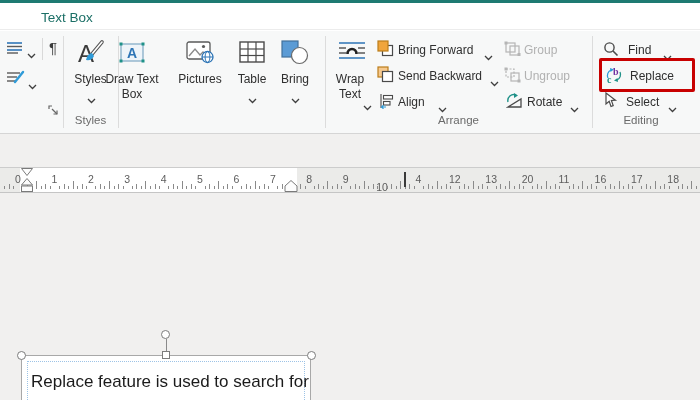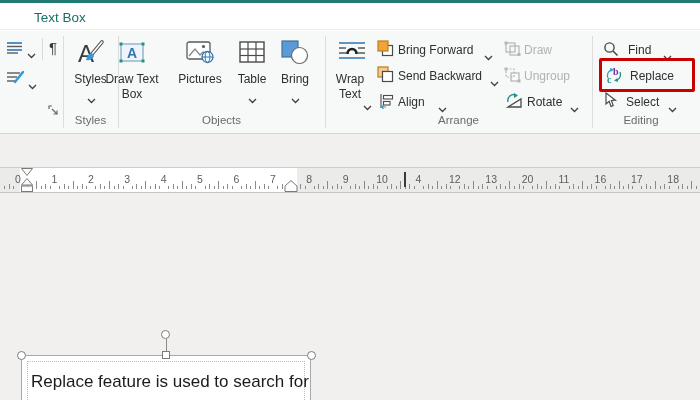--- a/index.html
+++ b/index.html
@@ -3,21 +3,21 @@
 <meta charset="utf-8">
 <style>
   * { margin:0; padding:0; box-sizing:border-box; }
   html,body { width:700px; height:400px; overflow:hidden; }
   body { font-family:"Liberation Sans", sans-serif; background:#fff; }
   .screen { position:relative; width:700px; height:400px; background:#fff; overflow:hidden; }
 
   
   .accent-strip { position:absolute; left:0; top:0; width:700px; height:3px; background:#1e7a72; }
   .titlebar { position:absolute; left:0; top:3px; width:700px; height:27px; background:#ffffff; border-bottom:1px solid #ececec; }
-  .title-label { position:absolute; left:34px; top:7px; font-size:13.5px; color:#1b6f66; }
+  .title-label { position:absolute; left:41px; top:7px; font-size:13.5px; color:#1b6f66; }
 
   
   .ribbon { position:absolute; left:0; top:31px; width:700px; height:103px; background:#f7f8f8; border-bottom:1px solid #d5d5d5; }
   .vsep { position:absolute; top:5px; height:92px; width:1px; background:#dcdcdc; }
   .group-label { position:absolute; top:83px; font-size:11.5px; color:#6a6a6a; text-align:center; }
   .lbl { position:absolute; font-size:12px; color:#2f2f2f; white-space:nowrap; }
   .lbl.dis { color:#b1b1b1; }
   .bigbtn-label { position:absolute; font-size:12px; color:#2f2f2f; text-align:center; line-height:14.5px; }
   .icon { position:absolute; }
   .chev { position:absolute; }
@@ -155,21 +155,20 @@
         <rect x="1" y="1" width="16" height="16" fill="#5b9bd5" stroke="#41719c" stroke-width="1.2"></rect>
         <circle cx="18.5" cy="15.5" r="8" fill="#fff" stroke="#6a6a6a" stroke-width="1.2"></circle>
       </svg>
     </span>
     <div class="bigbtn-label" style="left:272px;top:41px;width:46px">Bring</div>
     <span class="chev" style="left:291px;top:59px">
       <svg width="9" height="6">
           <polyline points="1,1 4.5,4.5 8,1" fill="none" stroke="#3f3f3f" stroke-width="1.3"></polyline>
         </svg>
     </span>
-    <div class="group-label" style="left:118px;width:207px">Objects</div>
 
     <span class="icon" style="left:338px;top:9px">
       <svg width="28" height="24">
         <line x1="1" y1="3" x2="27" y2="3" stroke="#2e75b6" stroke-width="1.5"></line>
         <line x1="1" y1="8" x2="8" y2="8" stroke="#5a5a5a" stroke-width="1.5"></line>
           <line x1="20" y1="8" x2="27" y2="8" stroke="#5a5a5a" stroke-width="1.5"></line>
         <line x1="1" y1="13" x2="8" y2="13" stroke="#5a5a5a" stroke-width="1.5"></line>
           <line x1="20" y1="13" x2="27" y2="13" stroke="#5a5a5a" stroke-width="1.5"></line>
         <line x1="1" y1="18" x2="27" y2="18" stroke="#2e75b6" stroke-width="1.5"></line>
         <path d="M9.5,14 a4.5,5 0 0 1 9,0" fill="none" stroke="#222" stroke-width="2.6"></path>
@@ -224,21 +223,21 @@
     </span>
 
     <span class="icon" style="left:504px;top:10px">
       <svg width="17" height="16">
         <rect x="2" y="2" width="9" height="9" fill="none" stroke="#b5b5b5" stroke-width="1.2"></rect>
         <rect x="6" y="5" width="9" height="9" fill="none" stroke="#b5b5b5" stroke-width="1.2"></rect>
         <rect x="0.5" y="0.5" width="3" height="3" fill="#b5b5b5"></rect>
           <rect x="13.5" y="12" width="3" height="3" fill="#b5b5b5"></rect>
       </svg>
     </span>
-    <div class="lbl dis" style="left:524px;top:12px">Draw</div>
+    <div class="lbl dis" style="left:524px;top:12px">Group</div>
 
     <span class="icon" style="left:504px;top:36px">
       <svg width="17" height="16">
         <rect x="2" y="2" width="8" height="8" fill="none" stroke="#b5b5b5" stroke-width="1.2" stroke-dasharray="2,1.5"></rect>
         <rect x="7" y="6" width="8" height="8" fill="none" stroke="#b5b5b5" stroke-width="1.2"></rect>
         <rect x="0.5" y="0.5" width="3" height="3" fill="#b5b5b5"></rect>
           <rect x="13.5" y="12.5" width="3" height="3" fill="#b5b5b5"></rect>
       </svg>
     </span>
     <div class="lbl dis" style="left:524px;top:38px">Ungroup</div>
@@ -393,21 +392,21 @@
         <div class="tick" style="left: 336.5px; height: 5px;"></div>
         <div class="tick" style="left: 341.05px; height: 3px;"></div>
         <div class="ruler-num" style="left: 345.6px;">9</div>
         <div class="tick" style="left: 350.15px; height: 3px;"></div>
         <div class="tick" style="left: 354.7px; height: 5px;"></div>
         <div class="tick" style="left: 359.25px; height: 3px;"></div>
         <div class="tick" style="left: 363.8px; height: 8px;"></div>
         <div class="tick" style="left: 368.35px; height: 3px;"></div>
         <div class="tick" style="left: 372.9px; height: 5px;"></div>
         <div class="tick" style="left: 377.45px; height: 3px;"></div>
-        <div class="ruler-num" style="left: 382px;">10</div>
+        <div class="ruler-num" style="left: 382px; margin-top: 8px;">10</div>
         <div class="tick" style="left: 386.55px; height: 3px;"></div>
         <div class="tick" style="left: 391.1px; height: 5px;"></div>
         <div class="tick" style="left: 395.65px; height: 3px;"></div>
         <div class="tick" style="left: 400.2px; height: 8px;"></div>
         <div class="tick" style="left: 404.75px; height: 3px;"></div>
         <div class="tick" style="left: 409.3px; height: 5px;"></div>
         <div class="tick" style="left: 413.85px; height: 3px;"></div>
         <div class="ruler-num" style="left: 418.4px;">4</div>
         <div class="tick" style="left: 422.95px; height: 3px;"></div>
         <div class="tick" style="left: 427.5px; height: 5px;"></div>

